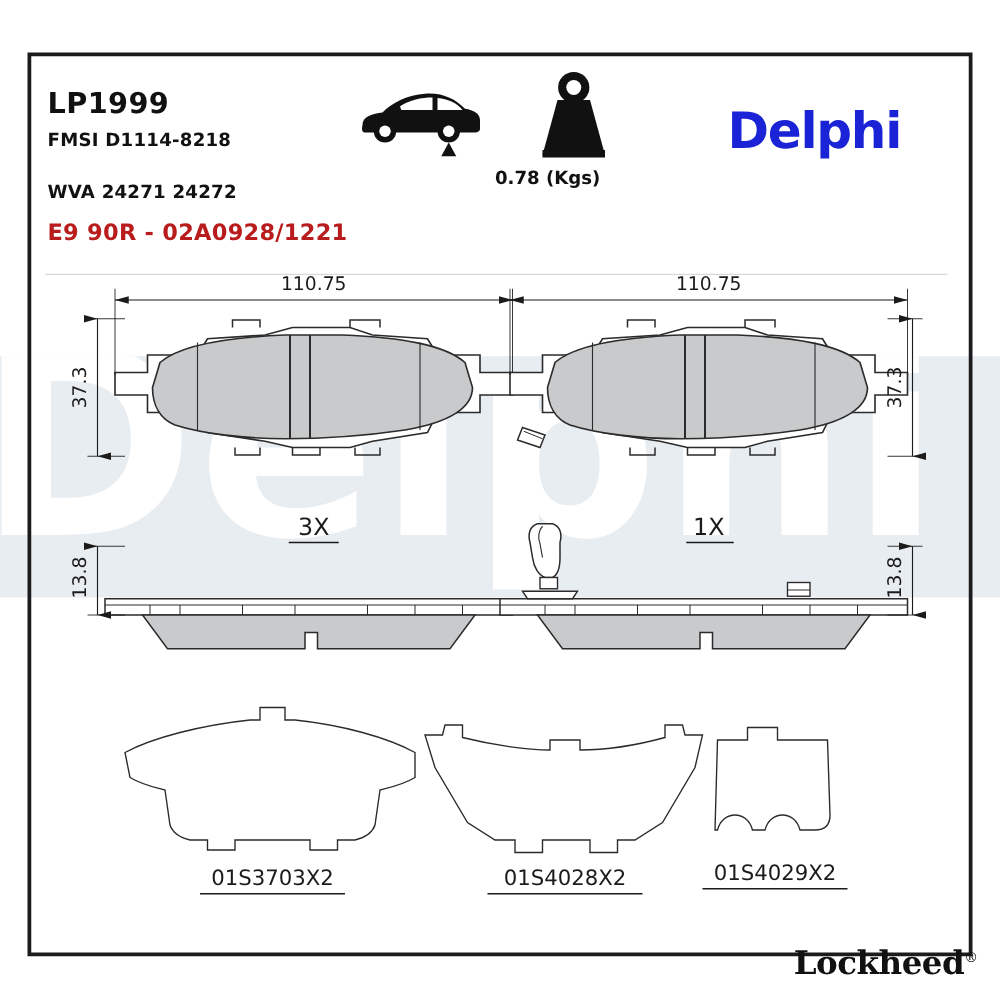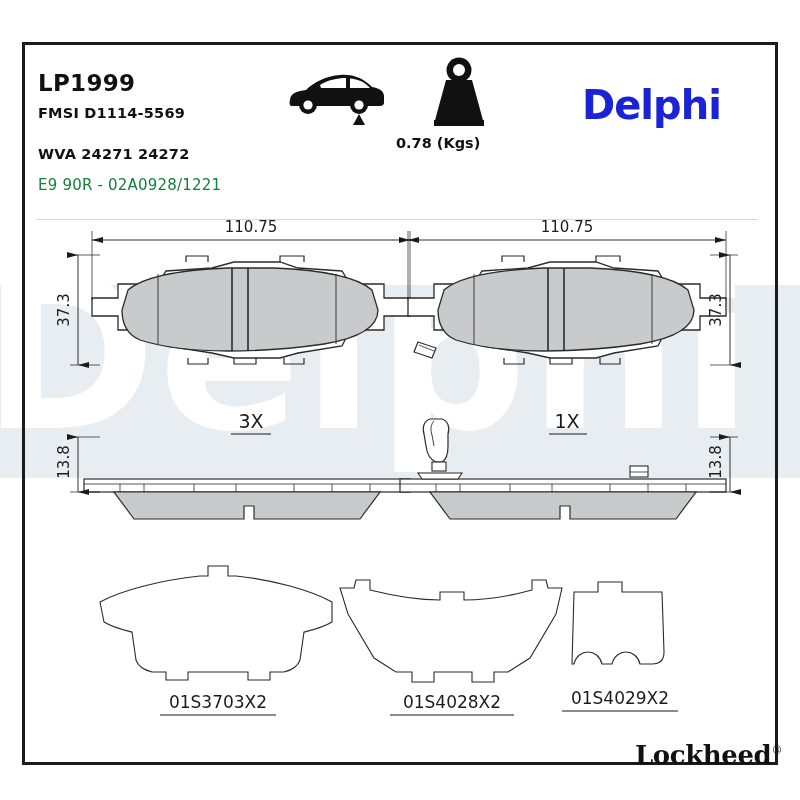--- a/index.html
+++ b/index.html
@@ -23,33 +23,33 @@
   #header{position:absolute;left:0;top:0;width:756px;height:178px;z-index:3;}
   #hdr-divider{position:absolute;left:14px;top:177px;width:722px;height:1px;
                background:#d9d9d9;}
 
   .code-main{position:absolute;left:16px;top:28px;font-size:23px;font-weight:700;
              color:#111;letter-spacing:.3px;}
   .code-fmsi{position:absolute;left:16px;top:63px;font-size:14.5px;font-weight:700;
              color:#111;letter-spacing:.2px;}
   .code-wva{position:absolute;left:16px;top:104px;font-size:14.5px;font-weight:700;
              color:#111;letter-spacing:.2px;}
-  .code-approval{position:absolute;left:16px;top:134px;font-size:15px;font-weight:400;
-             color:#15803d;letter-spacing:.2px;}
+  .code-approval{position:absolute;left:16px;top:134px;font-size:18px;font-weight:700;
+             color:#b91c1c;letter-spacing:.2px;}
 
   #car-icon{position:absolute;left:258px;top:20px;}
   #weight-icon{position:absolute;left:400px;top:14px;}
   .weight-label{position:absolute;left:374px;top:93px;width:126px;
                 font-size:14.5px;font-weight:700;color:#111;}
 
   #delphi-logo{position:absolute;left:560px;top:40px;font-size:40px;font-weight:700;
                color:#1a23d6;letter-spacing:-1px;font-family:"DejaVu Sans","Liberation Sans",sans-serif;}
 
   
-  #lockheed{position:absolute;right:18px;bottom:30px;z-index:3;
+  #lockheed{position:absolute;right:18px;bottom:14px;z-index:3;
             font-family:"DejaVu Serif","Liberation Serif",serif;
             font-size:26px;font-weight:700;color:#111;letter-spacing:-.4px;}
   #lockheed sup{font-size:11px;vertical-align:super;font-weight:400;}
 
   
   #drawing{position:absolute;left:22px;top:42px;width:640px;height:723px;z-index:3;}
   #drawing svg{display:block;}
 
   .dimtxt{font-family:"DejaVu Sans","Liberation Sans",sans-serif;
           font-size:15px;fill:#1b1b1b;}
@@ -63,21 +63,21 @@
 
 <div id="watermark">
   <div class="wmtext">Delphi</div>
 </div>
 
 <div id="frame"></div>
 
 <div id="header" style="left:22px;top:42px;">
 
   <div class="code-main">LP1999</div>
-  <div class="code-fmsi">FMSI D1114-5569</div>
+  <div class="code-fmsi">FMSI D1114-8218</div>
   <div class="code-wva">WVA 24271 24272</div>
   <div class="code-approval">E9 90R - 02A0928/1221</div>
 
   <div id="car-icon">
     <svg width="110" height="70" viewBox="0 0 110 70">
       <path d="M10 38 C10 31 18 29 26 28 C34 20 46 14 60 13 C74 12 84 17 92 25
                C99 26 104 29 104 34 L104 41 C104 43 102 44 100 44 L12 44
                C10 44 9 42 10 38 Z" fill="#111"></path>
       <circle cx="28" cy="43" r="9" fill="#111"></circle>
       <circle cx="28" cy="43" r="4.6" fill="#fff"></circle>

